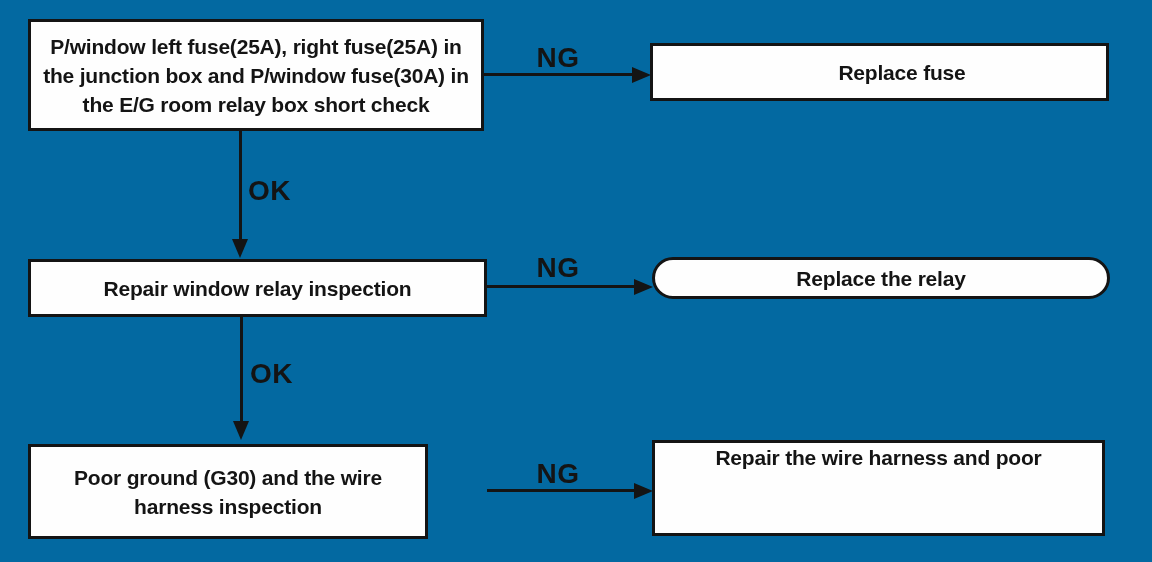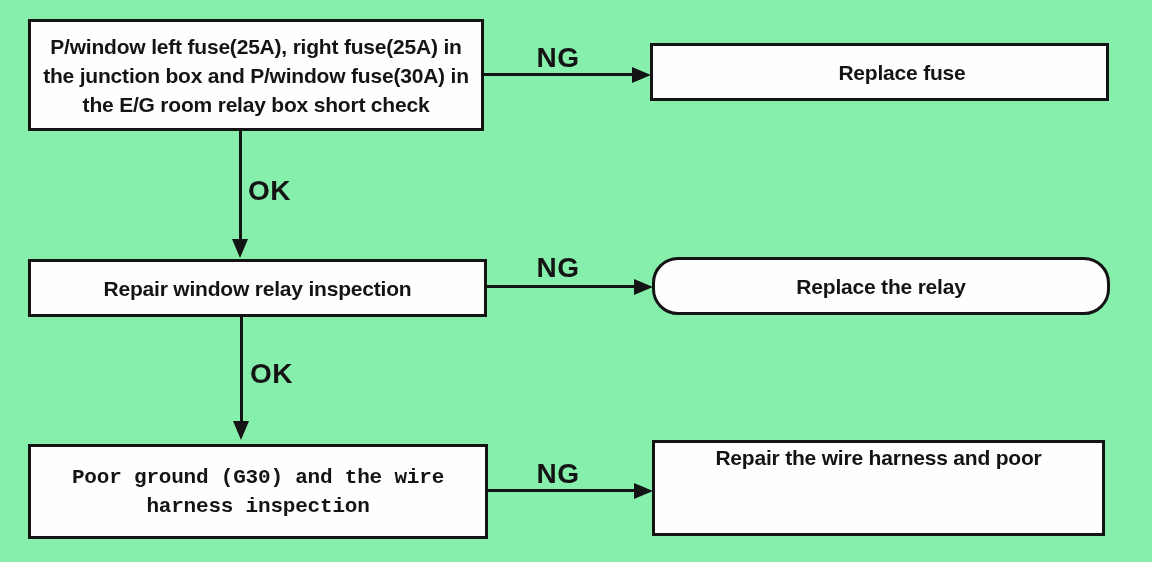--- a/index.html
+++ b/index.html
@@ -5,21 +5,21 @@
   html, body {
     margin: 0;
     padding: 0;
     background: #ffffff;
     font-family: "Liberation Sans", sans-serif;
   }
   .canvas {
     position: relative;
     width: 1152px;
     height: 562px;
-    background: #86efac;
+    background: #0369a1;
     color: #141414;
     overflow: hidden;
   }
   .box {
     position: absolute;
     border: 3px solid #141414;
     background: #fefefe;
     display: flex;
     flex-direction: column;
     align-items: center;
@@ -29,25 +29,25 @@
     font-weight: 700;
     line-height: 29px;
     letter-spacing: -0.2px;
     box-sizing: border-box;
   }
   .box .txt-line { white-space: nowrap; }
 
   
   .box-step-1   { left: 28px;  top: 19px;  width: 456px; height: 112px; }
   .box-step-2   { left: 28px;  top: 259px; width: 459px; height: 58px;  }
-  .box-step-3   { left: 28px;  top: 444px; width: 460px; height: 95px; font-family: Liberation Mono, monospace;  }
+  .box-step-3   { left: 28px;  top: 444px; width: 400px; height: 95px;  }
 
   
   .box-action-1 { left: 650px; top: 43px;  width: 459px; height: 58px; padding-left: 45px;  }
-  .box-action-2 { left: 652px; top: 257px; width: 458px; height: 58px; border-radius: 26px;  }
+  .box-action-2 { left: 652px; top: 257px; width: 458px; height: 42px; border-radius: 26px;  }
   .box-action-3 { left: 652px; top: 440px; width: 453px; height: 96px; justify-content: space-between;  }
 
   .h-line {
     position: absolute;
     height: 3px;
     background: #141414;
   }
   .v-line {
     position: absolute;
     width: 3px;

